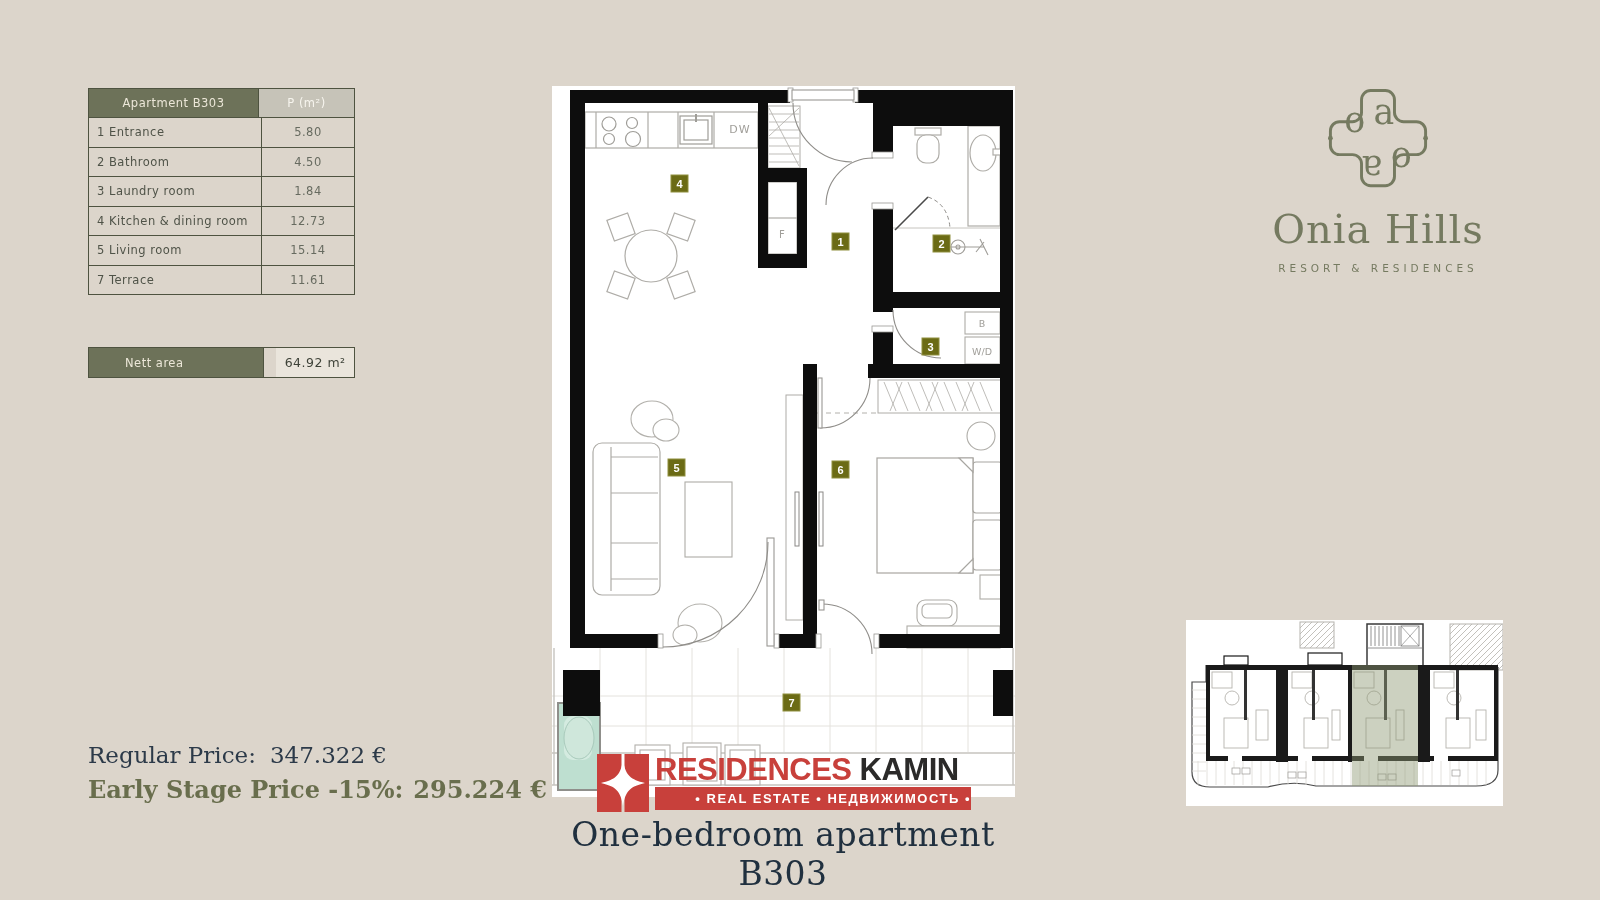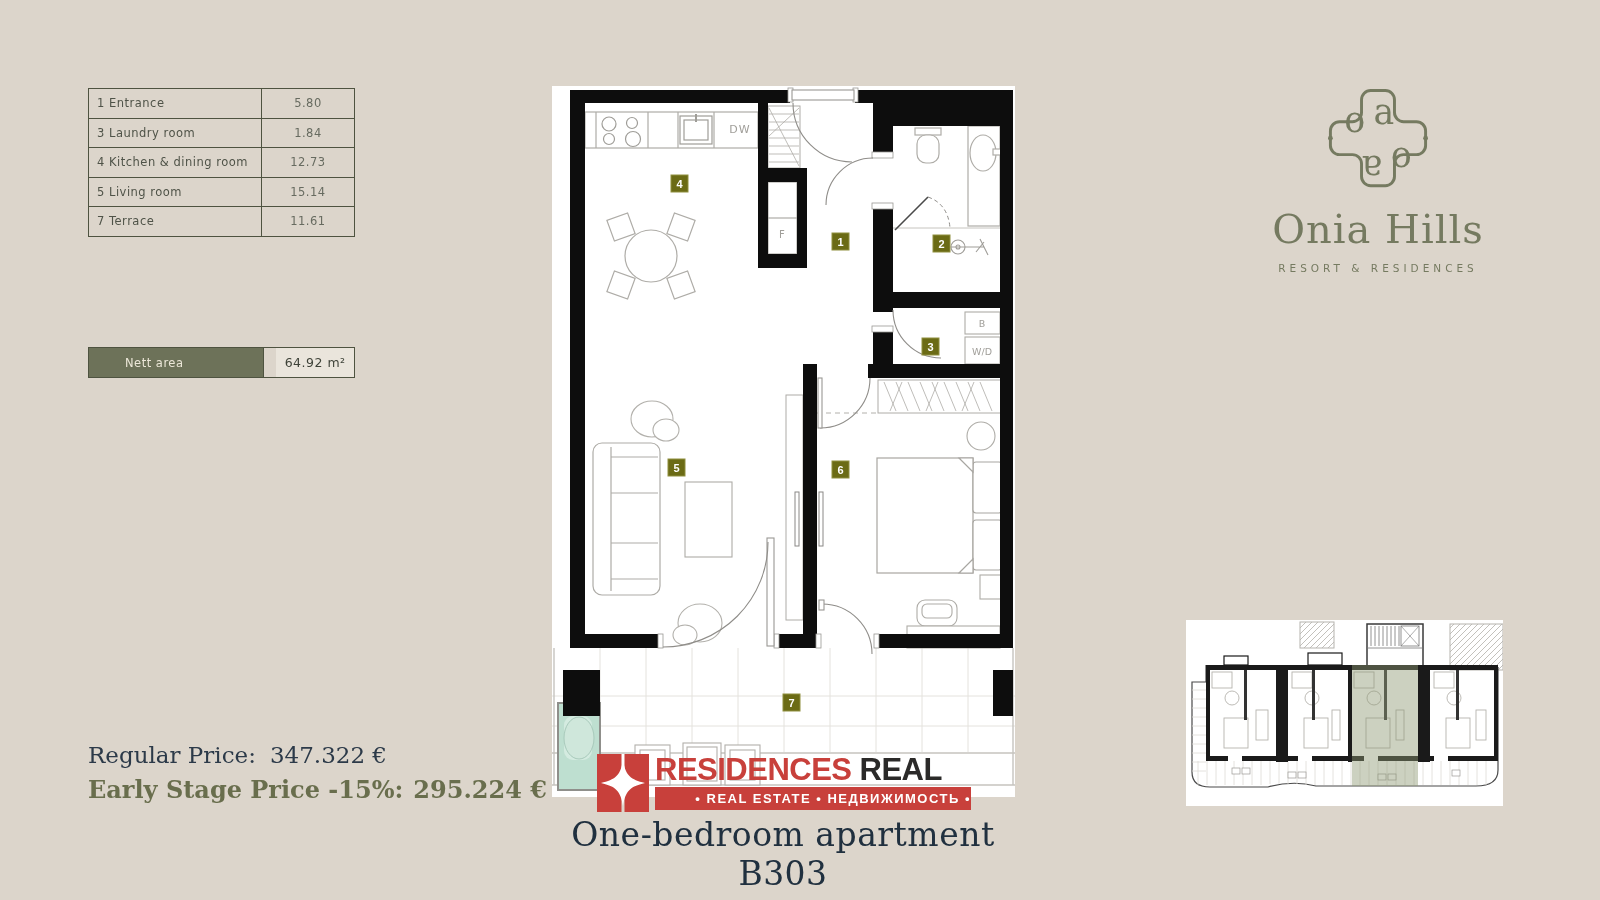--- a/index.html
+++ b/index.html
@@ -48,23 +48,31 @@
   .main-title{left:523px;top:815px;width:520px;text-align:center;
               font-family:"DejaVu Serif",serif;font-size:33px;color:#20303f;letter-spacing:.5px;}
 
   .plan{left:552px;top:86px;width:463px;height:711px;}
   .overview{left:1168px;top:610px;width:335px;height:200px;}
 </style>
 </head>
 <body>
 
 <div class="abs area-table">
+  <div class="tr head">
+    <div class="cell-l">Apartment B303</div>
+    <div class="cell-r">P (m²)</div>
+  </div>
   <div class="tr">
     <div class="cell-l">1 Entrance</div>
     <div class="cell-r">5.80</div>
+  </div>
+  <div class="tr">
+    <div class="cell-l">2 Bathroom</div>
+    <div class="cell-r">4.50</div>
   </div>
   <div class="tr">
     <div class="cell-l">3 Laundry room</div>
     <div class="cell-r">1.84</div>
   </div>
   <div class="tr">
     <div class="cell-l">4 Kitchen &amp; dining room</div>
     <div class="cell-r">12.73</div>
   </div>
   <div class="tr">
@@ -314,21 +322,21 @@
 </div>
 
 <div class="abs agency">
   <svg width="52" height="58" viewBox="0 0 52 58">
     <rect x="0" y="0" width="24.5" height="58" fill="#c8403b"></rect>
     <rect x="27.5" y="0" width="24.5" height="58" fill="#c8403b"></rect>
     <path d="M26,6 C28.5,21 33,25.5 48,29 C33,32.5 28.5,37 26,52 C23.5,37 19,32.5 4,29 C19,25.5 23.5,21 26,6 Z" fill="#ffffff"></path>
   </svg>
   <div class="agency-text">
     <div class="agency-topline">
-      <span class="red">RESIDENCES</span><span class="dark">REAL</span>
+      <span class="red">RESIDENCES</span><span class="dark">KAMIN</span>
     </div>
     <div class="agency-banner">• REAL ESTATE • НЕДВИЖИМОСТЬ •</div>
   </div>
 </div>
 
 <div class="abs main-title">One-bedroom apartment B303</div>
 
 <svg class="abs overview" viewBox="0 0 335 200">
   <defs>
     <pattern id="hatch" width="6" height="6" patternUnits="userSpaceOnUse">

